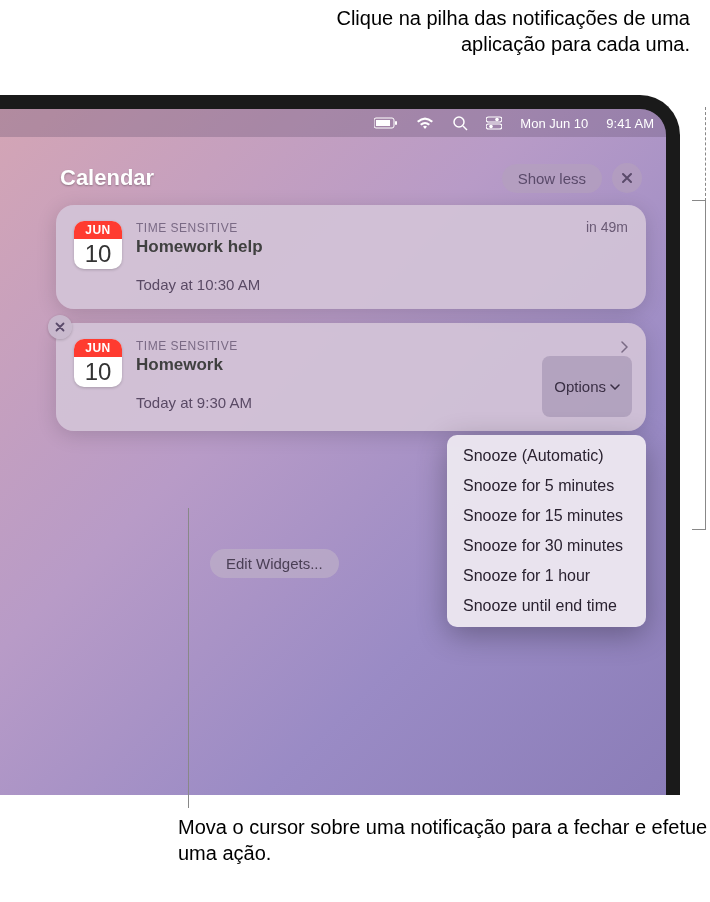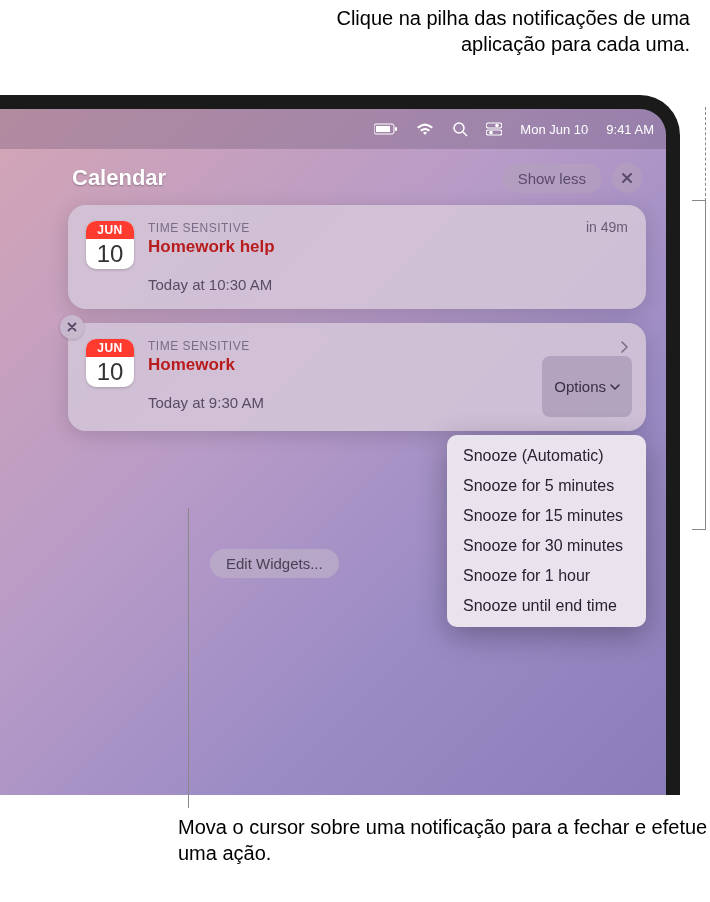--- a/index.html
+++ b/index.html
@@ -46,41 +46,41 @@
       left: 0;
       width: 680px;
       height: 700px;
       border-top: 14px solid #1a1a1a;
       border-right: 14px solid #1a1a1a;
       border-radius: 0 40px 0 0;
       overflow: hidden;
       background: linear-gradient(135deg, #d4a5b5 0%, #b89bc7 40%, #9a8bc5 70%, #8b7db8 100%);
     }
     .menubar {
-      height: 40px;
+      height: 28px;
       background: rgba(100, 80, 110, 0.3);
       display: flex;
       align-items: center;
       justify-content: flex-end;
       padding: 0 12px;
       gap: 18px;
       color: #fff;
       font-size: 13px;
     }
     .menubar .status-icon {
       display: inline-flex;
       align-items: center;
     }
     .menubar .clock {
       font-weight: 500;
     }
     .notif-area {
       position: absolute;
       top: 48px;
-      left: 68px;
+      left: 56px;
       right: 20px;
     }
     .notif-header {
       display: flex;
       align-items: center;
       justify-content: space-between;
       padding: 6px 4px 12px;
     }
     .notif-app-title {
       color: #fff;
@@ -174,21 +174,21 @@
     }
     .notif-tag {
       font-size: 12px;
       font-weight: 400;
       color: #7a6a85;
       letter-spacing: 0.5px;
     }
     .notif-title {
       font-size: 17px;
       font-weight: 600;
-      color: #b91c1c;
+      color: #404040;
       margin-top: 2px;
     }
     .notif-time {
       font-size: 15px;
       color: #5a4a65;
       margin-top: 19px;
     }
     .notif-right {
       position: absolute;
       top: 14px;

